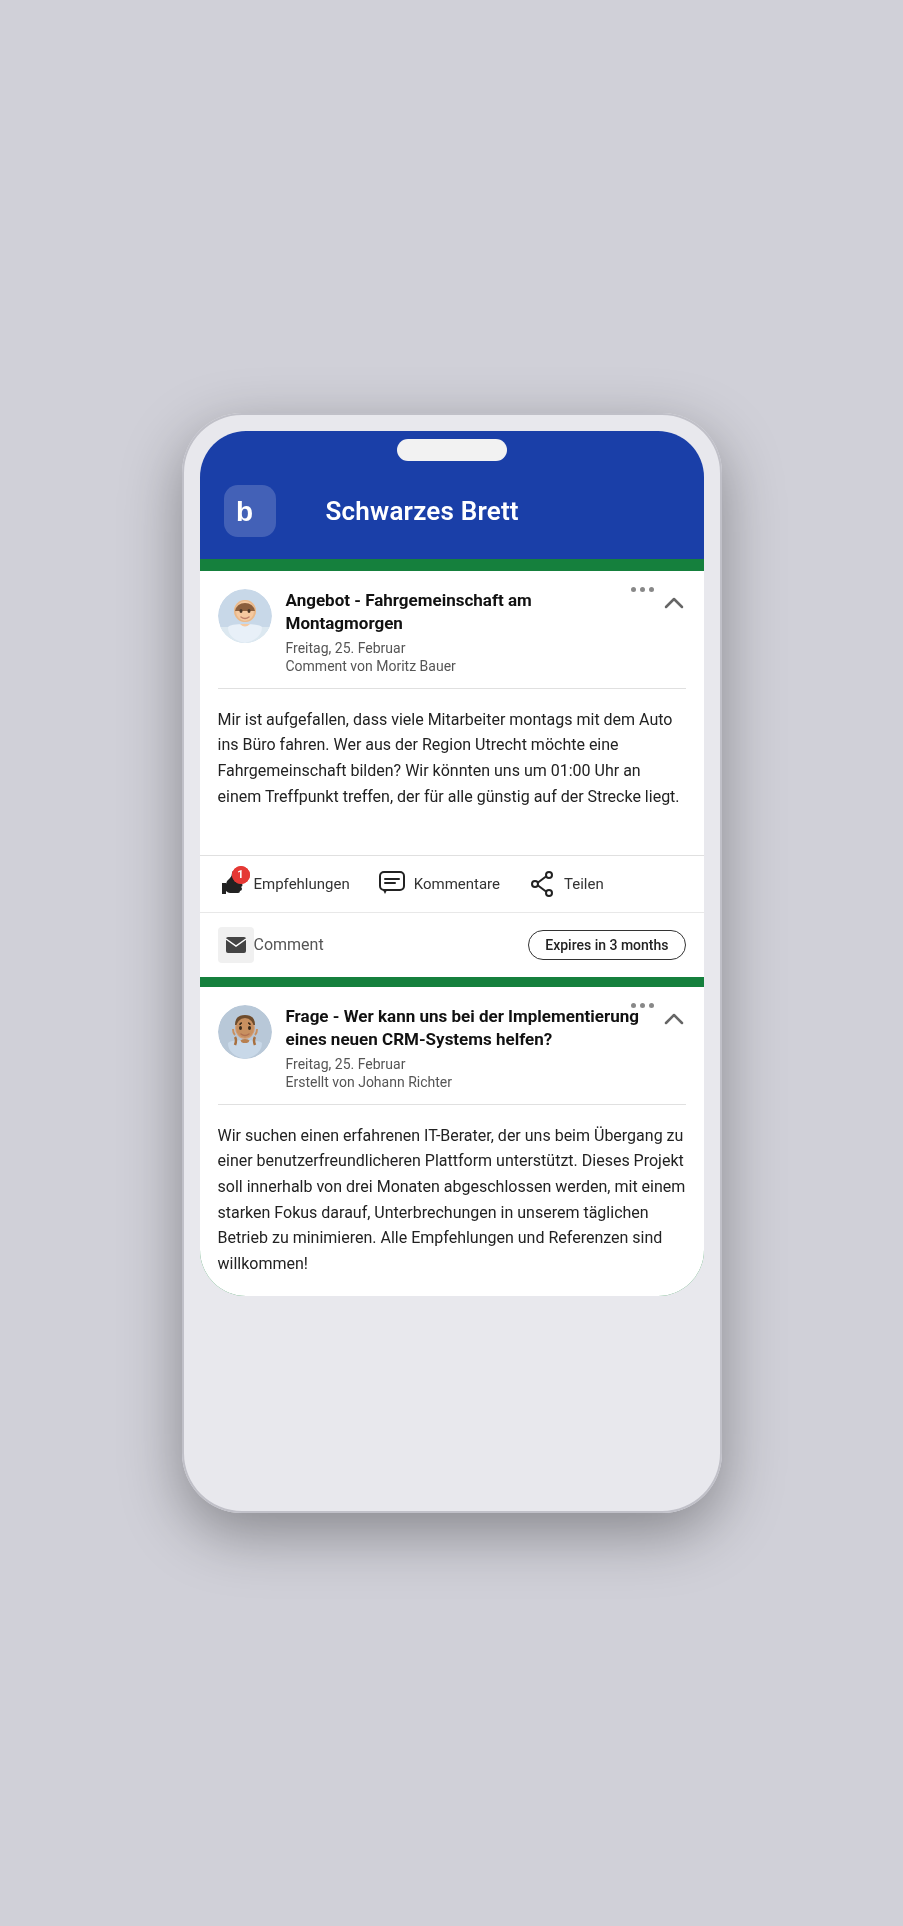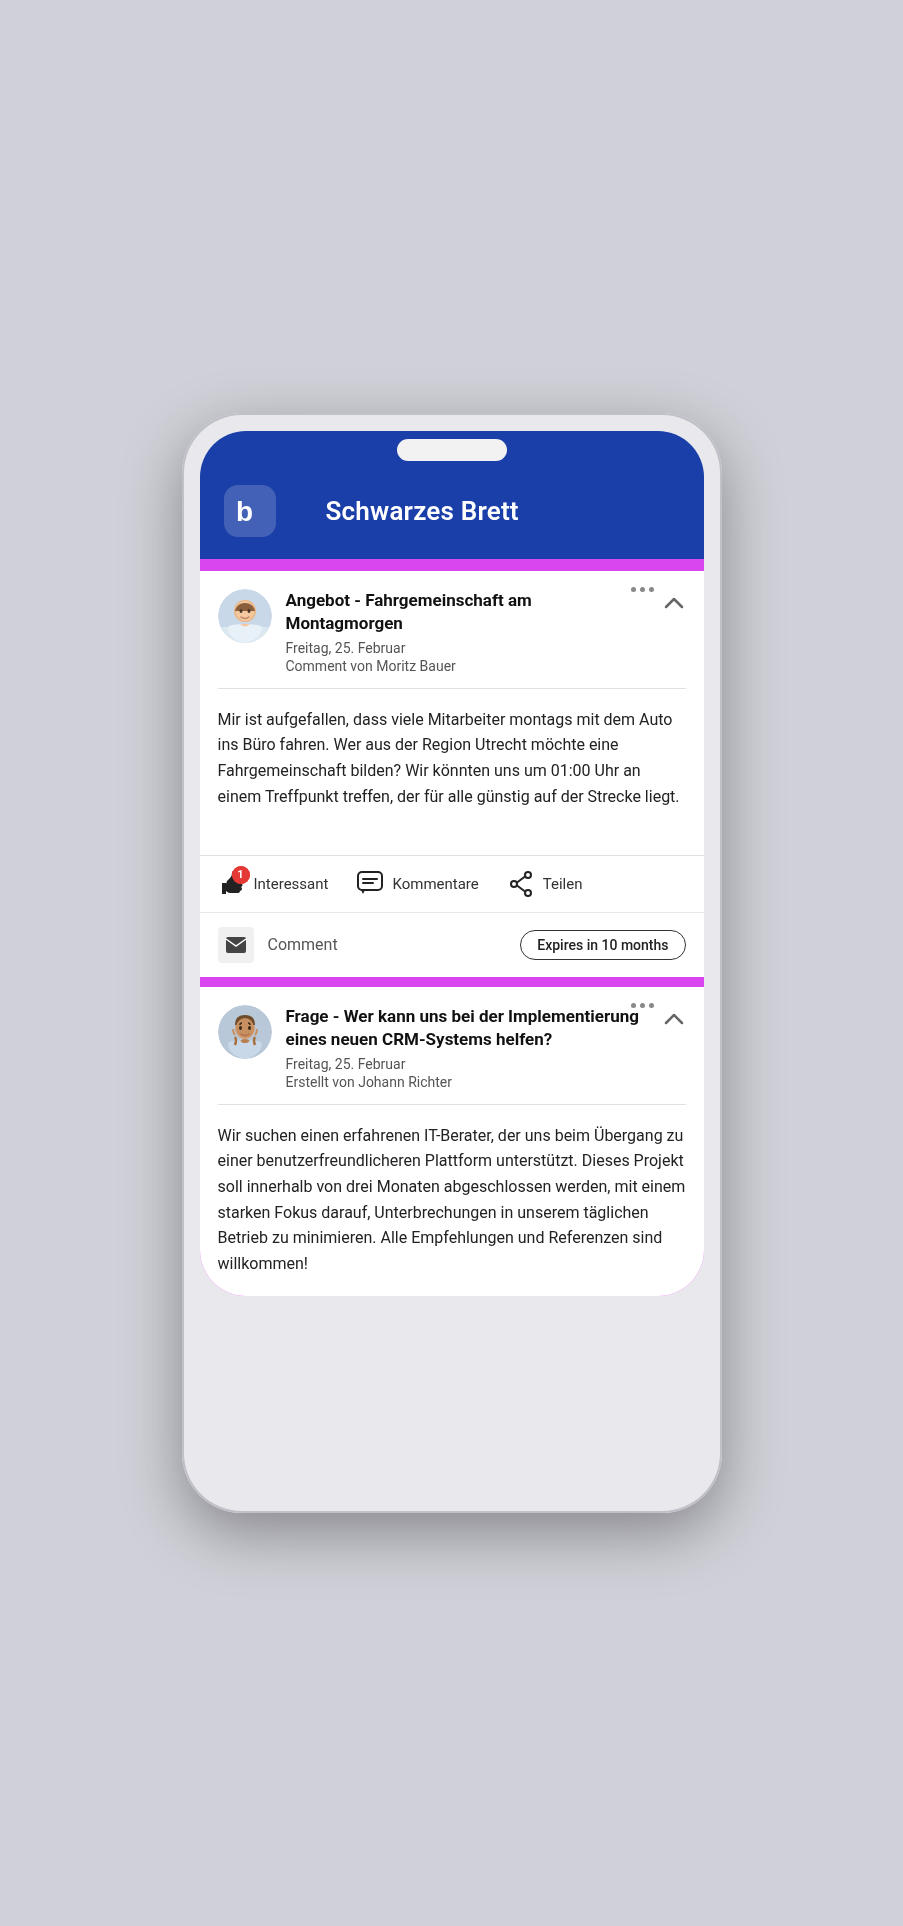--- a/index.html
+++ b/index.html
@@ -65,21 +65,21 @@
     }
     .header-title {
       color: #ffffff;
       font-size: 26px;
       font-weight: 600;
       letter-spacing: 0.2px;
       margin-left: 32px;
     }
     .content {
       flex: 1;
-      background: #d946ef;
+      background: #15803d;
       overflow-y: auto;
     }
     .post-card {
       background: #ffffff;
       margin: 12px 0 0 0;
     }
     .post-header {
       padding: 18px 18px 14px 18px;
       display: flex;
       align-items: flex-start;
@@ -175,21 +175,21 @@
       justify-content: center;
       font-size: 11px;
       font-weight: 700;
       color: #fff;
     }
     .post-footer {
       border-top: 1px solid #e8e8e8;
       padding: 14px 18px;
       display: flex;
       align-items: center;
-      gap: 14px;
+      gap: 0;
     }
     .comment-icon {
       width: 36px;
       height: 36px;
       background: #f0f0f0;
       border-radius: 4px;
       display: flex;
       align-items: center;
       justify-content: center;
     }
@@ -290,21 +290,21 @@
           <div class="action-item">
             <div class="action-icon">
               <svg width="28" height="28" viewBox="0 0 28 28" fill="none">
                 <path d="M4 13 L4 24 L8 24 L8 13 Z" fill="#222"></path>
                 <path d="M8 14 Q9 10 12 8 Q14 6 14 3 Q14 1 15.5 1 Q17 1 17 3 Q17 6 15 9 L22 9 Q24 9 24 11 Q24 12.5 23 13 Q24.5 13.5 24.5 15 Q24.5 16.5 23 17 Q24 17.5 24 19 Q24 20.5 22 21 Q22 23 20 23 L12 23 Q10 23 8 21 Z" fill="#222"></path>
                 </svg>
                 <div class="badge" style="position:absolute;top:-4px;right:-4px;width:18px;height:18px;background:#e53935;border-radius:50%;display:flex;align-items:center;justify-content:center;font-size:11px;font-weight:700;color:#fff;">1</div>
 
               <span class="badge">1</span>
             </div>
-            <span>Interessant</span>
+            <span>Empfehlungen</span>
           </div>
 
           <div class="action-item">
             <div class="action-icon">
               <svg width="26" height="26" viewBox="0 0 26 26" fill="none">
                 <rect x="1" y="1" width="24" height="18" rx="4" stroke="#222" stroke-width="2" fill="none"></rect>
                 <path d="M6 23 L8 19 L4 19 Z" fill="#222"></path>
                 <line x1="6" y1="8" x2="20" y2="8" stroke="#222" stroke-width="2" stroke-linecap="round"></line>
                 <line x1="6" y1="12" x2="16" y2="12" stroke="#222" stroke-width="2" stroke-linecap="round"></line>
               </svg>
@@ -328,21 +328,21 @@
 
         <div class="post-footer">
           <div class="comment-icon">
             <svg width="22" height="18" viewBox="0 0 22 18" fill="none">
               <rect x="1" y="1" width="20" height="16" rx="2" fill="#444" stroke="#444" stroke-width="0"></rect>
               <path d="M1 3 L11 10 L21 3" stroke="white" stroke-width="1.5" fill="none"></path>
             </svg>
           </div>
           <span class="comment-label">Comment</span>
           <div class="expires-badge">
-            <span>Expires in 10 months</span>
+            <span>Expires in 3 months</span>
           </div>
         </div>
       </div>
 
       <div class="post-card" style="margin-top: 10px;">
         <div class="post-header">
 
           <svg class="face-johann" viewBox="0 0 54 54" xmlns="http://www.w3.org/2000/svg">
             <circle cx="27" cy="27" r="27" fill="#b8c8d8"></circle>
             <ellipse cx="27" cy="23" rx="10" ry="11" fill="#d4a07a"></ellipse>

